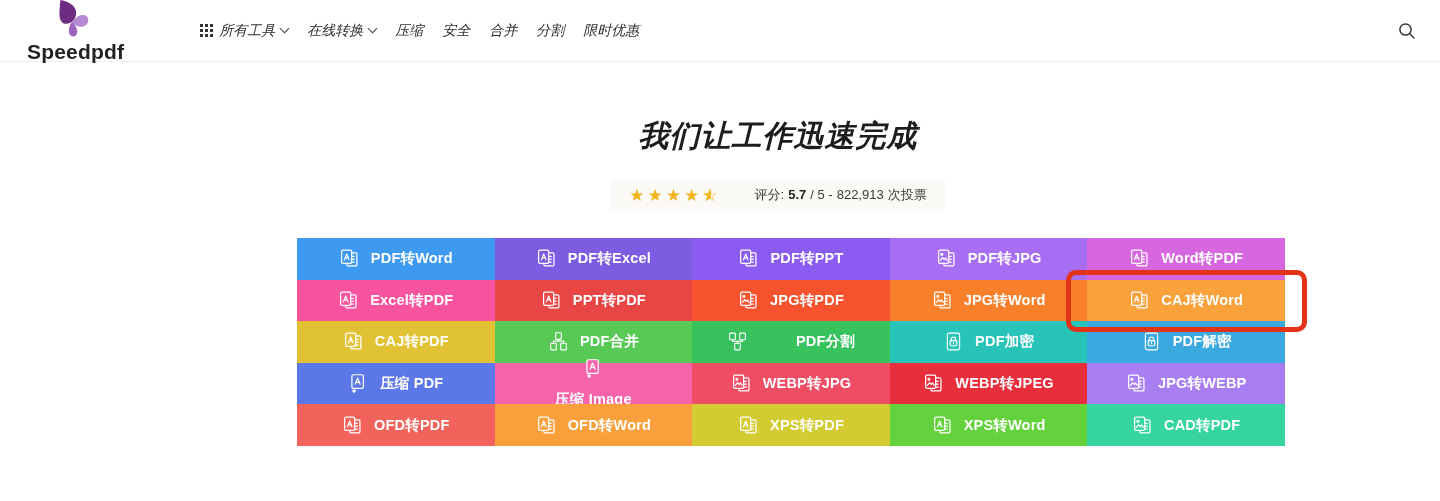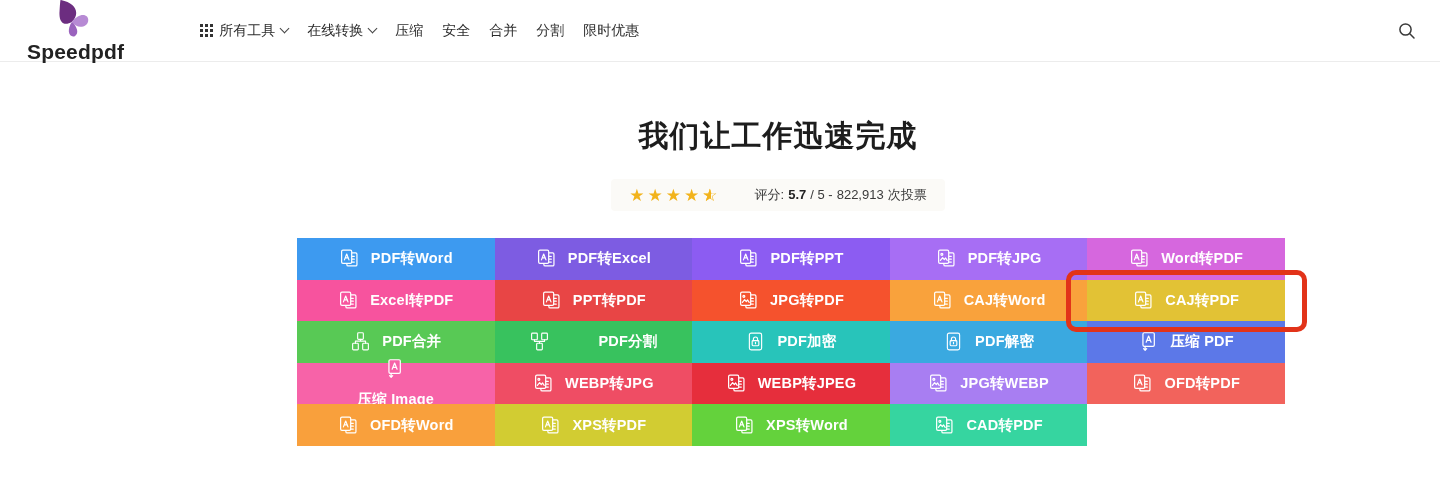--- a/index.html
+++ b/index.html
@@ -7,37 +7,37 @@
     font-family:"Liberation Sans","DejaVu Sans",sans-serif; }
 
   
   header { height:62px; display:flex; align-items:center;
     padding:0 20px 0 18px; border-bottom:1px solid #ececec; background:#fff; }
   .brand { display:flex; align-items:center; cursor:pointer;flex-direction:column; }
   .brand-logo { width:40px; height:42px; display:block; }
   .brand-name { font-size:21px; font-weight:700; color:#222; margin-left:9px; letter-spacing:.2px; }
 
   nav { display:flex; align-items:center; margin-left:76px; gap:19px;
-    font-size:14px; color:#2c2c2c; }
+    font-size:14px; color:#2c2c2c;font-style:italic; }
   .nav-item { display:flex; align-items:center; gap:6px; cursor:pointer; white-space:nowrap; }
   .grid-glyph { position:relative; width:13px; height:13px; }
   .grid-glyph::before { content:""; position:absolute; left:0; top:0; width:3px; height:3px;
     background:#333;
     box-shadow:5px 0 #333,10px 0 #333,0 5px #333,5px 5px #333,10px 5px #333,
                0 10px #333,5px 10px #333,10px 10px #333; }
   .chev { width:7px; height:7px; border-right:1.4px solid #444; border-bottom:1.4px solid #444;
     transform:rotate(45deg); margin-top:-4px; }
 
   .search-btn { margin-left:auto; background:none; border:none; cursor:pointer;
     display:flex; align-items:center; padding:4px; }
 
   
   .content { width:1014px; margin-left:271px; position:relative; }
   h1 { margin-top:57px; text-align:center; font-size:30px; line-height:34px;
-    font-weight:700; color:#1d1d1d; letter-spacing:1px; }
+    font-weight:700; color:#1d1d1d; letter-spacing:1px;font-style:italic; }
 
   .rating-row { display:flex; justify-content:center; margin-top:26px; }
   .rating { display:flex; align-items:center; gap:9px; background:#fbfaf7;
     border-radius:4px; padding:7px 18px; font-size:13px; color:#3a3a3a; }
   .stars { display:flex; gap:3px; font-size:17px; line-height:1; }
   .star { position:relative; display:inline-block; }
   .star .fillpart { position:absolute; left:0; top:0; width:55%; overflow:hidden; }
   .rtext { display:flex; gap:4px; align-items:baseline;margin-left:28px; }
   .rtext b { font-weight:700; color:#222; }
 
@@ -224,20 +224,34 @@
                   <rect x="9" y="5.5" width="11.5" height="15" rx="1.5"></rect>
                   <path d="M12 9.5h5.5M12 12.8h5.5M12 16.1h5.5"></path>
                   <rect x="3" y="2.5" width="11.5" height="15" rx="1.5" style="fill:var(--c)"></rect>
                   <circle cx="6.7" cy="7.2" r="1.1"></circle>
                   <path d="M5 14.2l2.6-3.2 1.9 2.2 1.5-1.8 1.8 2.8"></path>
                 </g>
               </svg>
             </span>
             <span class="tlabel">JPG转PDF</span>
           </a>
+          <a class="tool" style="background: rgb(248, 128, 42); --c: #f8802a;">
+            <span class="ticon">
+              <svg viewBox="0 0 24 24">
+                <g fill="none" stroke="#fff" stroke-width="1.4" stroke-linecap="round" stroke-linejoin="round">
+                  <rect x="9" y="5.5" width="11.5" height="15" rx="1.5"></rect>
+                  <path d="M12 9.5h5.5M12 12.8h5.5M12 16.1h5.5"></path>
+                  <rect x="3" y="2.5" width="11.5" height="15" rx="1.5" style="fill:var(--c)"></rect>
+                  <circle cx="6.7" cy="7.2" r="1.1"></circle>
+                  <path d="M5 14.2l2.6-3.2 1.9 2.2 1.5-1.8 1.8 2.8"></path>
+                </g>
+              </svg>
+            </span>
+            <span class="tlabel">JPG转Word</span>
+          </a>
           <a class="tool" style="background: rgb(249, 162, 60); --c: #f9a23c;">
             <span class="ticon">
               <svg viewBox="0 0 24 24">
                 <g fill="none" stroke="#fff" stroke-width="1.4" stroke-linecap="round" stroke-linejoin="round">
                   <rect x="9" y="5.5" width="11.5" height="15" rx="1.5"></rect>
                   <path d="M12 9.5h5.5M12 12.8h5.5M12 16.1h5.5"></path>
                   <rect x="3" y="2.5" width="11.5" height="15" rx="1.5" style="fill:var(--c)"></rect>
                   <path d="M6.2 13.6 8.8 6.9l2.6 6.7M7.1 11.4h3.6"></path>
                 </g>
               </svg>

